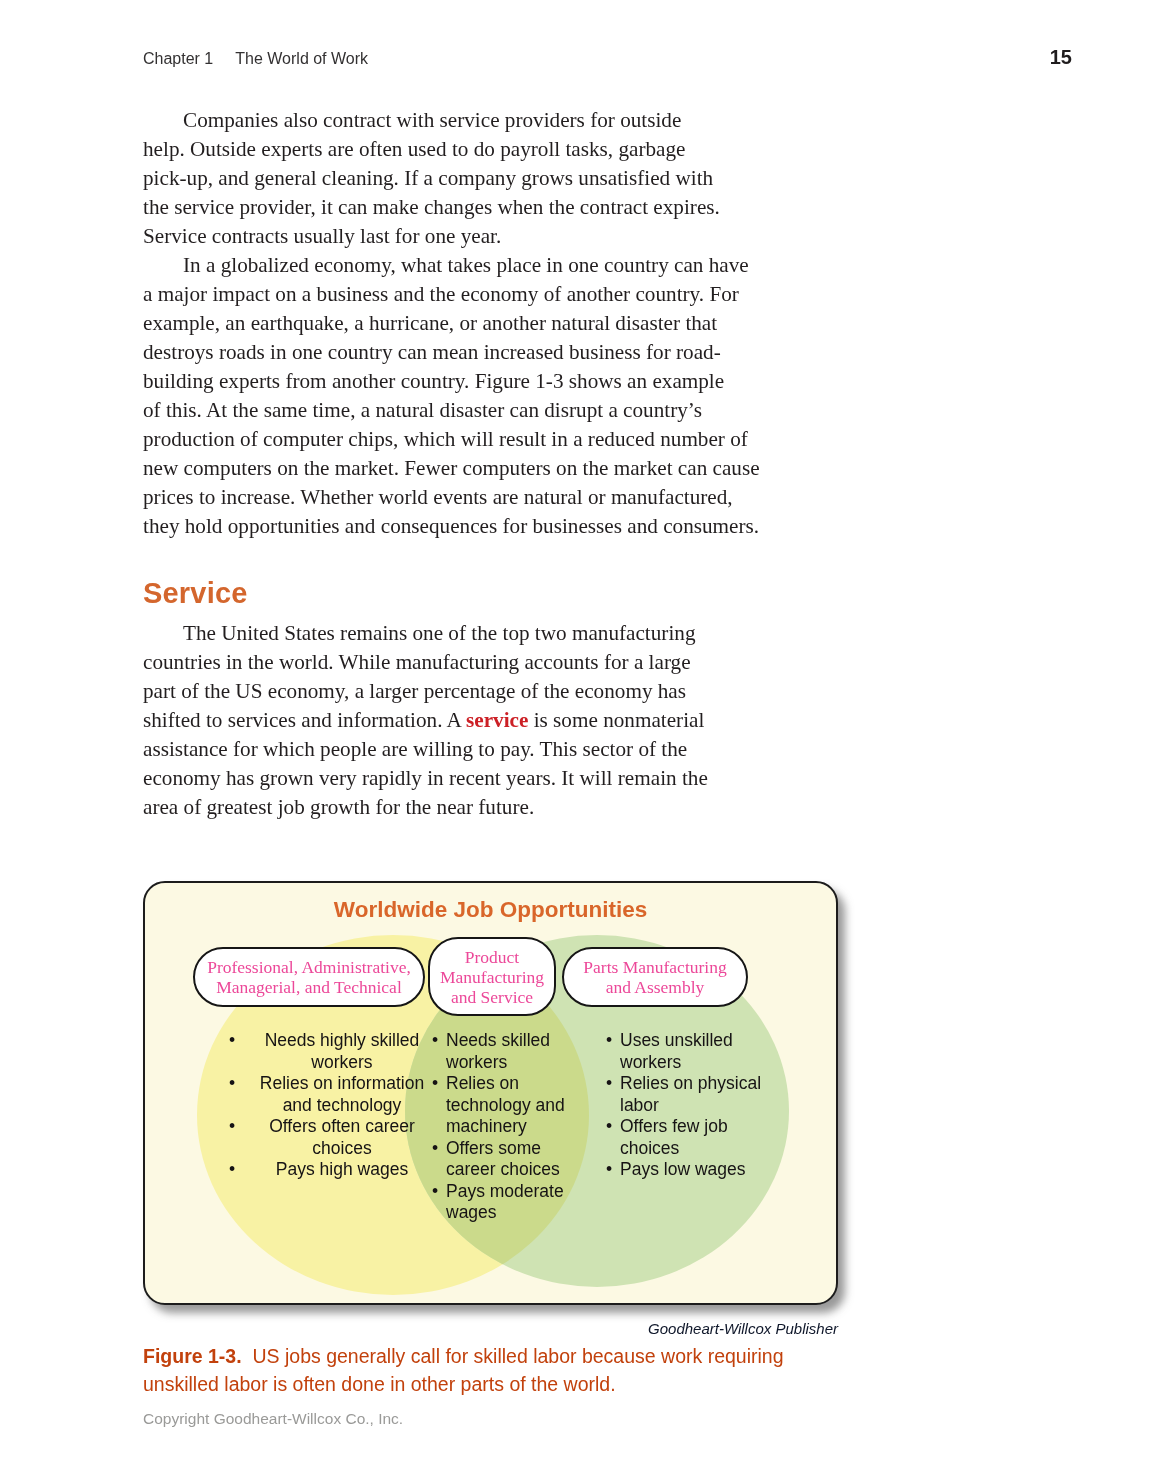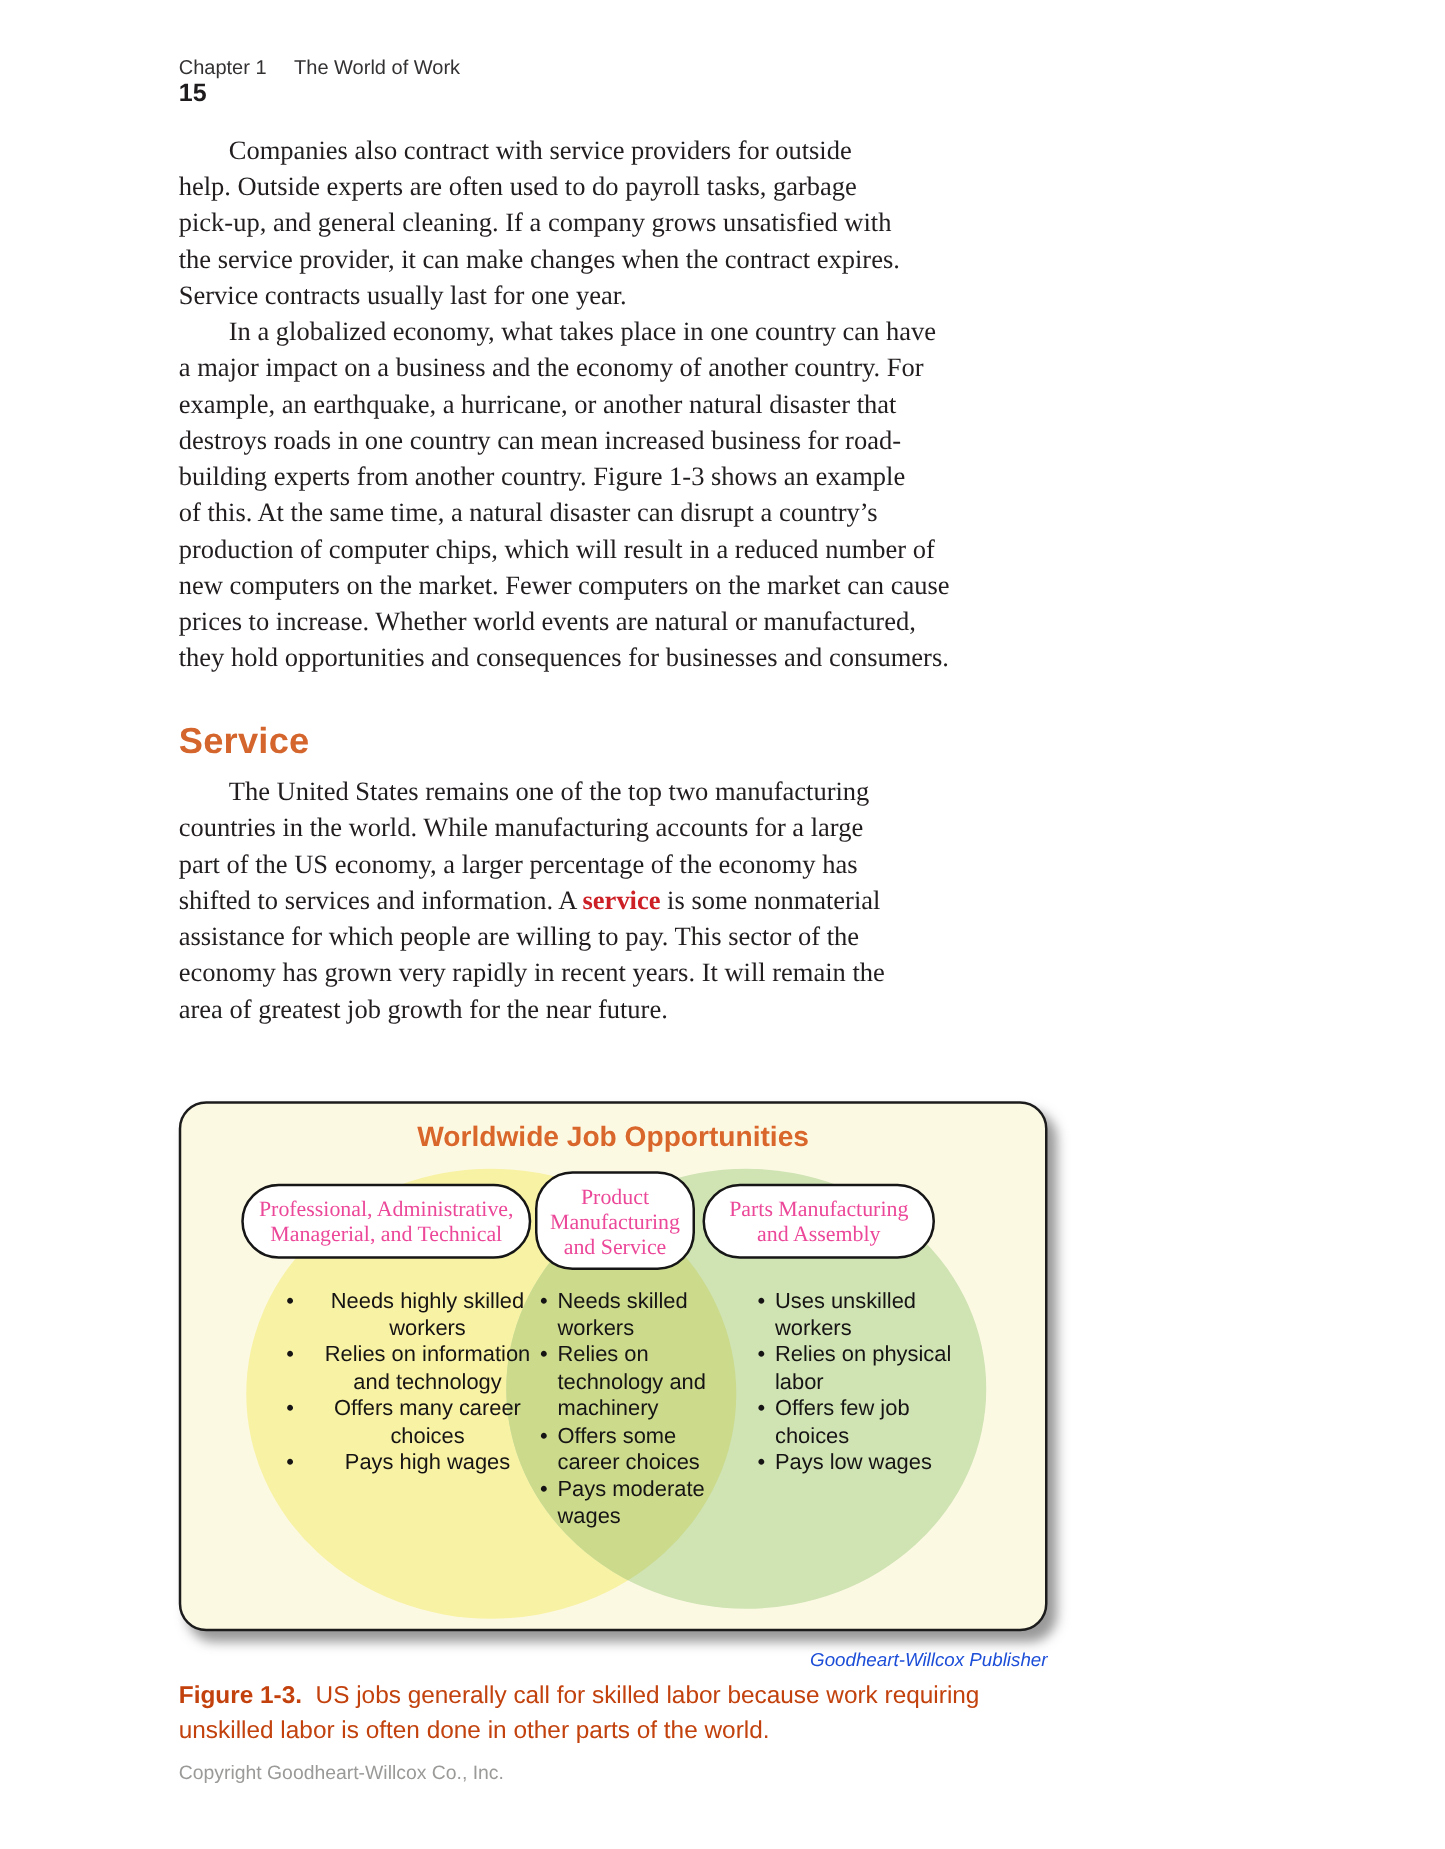--- a/index.html
+++ b/index.html
@@ -10,21 +10,21 @@
     font-family: "Liberation Serif", serif;
     color: #221e1f;
     overflow: hidden;
   }
 
   
   .pg-header {
     position: absolute; left: 143px; right: 84px; top: 46px;
     display: flex; justify-content: space-between; align-items: baseline;
     font-family: "Liberation Sans", sans-serif;
-    font-size: 16px; color: #333132; flex-direction: column;
+    font-size: 16px; color: #333132;
   }
   .pg-header .chapter { margin-right: 22px; }
   .pg-header .left-group { display: flex; }
   .pg-header .pagenum { font-weight: bold; font-size: 20px; color: #1f1c1d; }
 
   
   .textcol {
     position: absolute; left: 143px; width: 708px;
     font-size: 21.2px; line-height: 29px;
   }
@@ -90,21 +90,21 @@
   .venn-list li::before {
     content: "\2022";
     position: absolute; left: 0; top: 0;
   }
 
   
   .figure-credit {
     position: absolute; left: 143px; top: 1320px; width: 695px;
     text-align: right;
     font-family: "Liberation Sans", sans-serif;
-    font-style: italic; font-size: 15px; color: #1d4ed8;
+    font-style: italic; font-size: 15px; color: #0f172a;
   }
   .figure-caption {
     position: absolute; left: 143px; top: 1342px; width: 715px;
     font-family: "Liberation Sans", sans-serif;
     font-size: 19.5px; line-height: 28px; color: #c2410c;
   }
   .figure-caption .cap-label { font-weight: bold; }
   .pg-footer {
     position: absolute; left: 143px; top: 1410px;
     font-family: "Liberation Sans", sans-serif;
@@ -166,21 +166,21 @@
     <ellipse cx="452" cy="228" rx="192" ry="176" fill="#cbda8b" clip-path="url(#clip-yellow)"></ellipse>
   </svg>
 
   <div class="pill" id="pill-1">Professional, Administrative, Managerial, and Technical</div>
   <div class="pill" id="pill-2">Product Manufacturing and Service</div>
   <div class="pill" id="pill-3">Parts Manufacturing and Assembly</div>
 
   <ul class="venn-list" id="list-left">
     <li>Needs highly skilled workers</li>
     <li>Relies on information and technology</li>
-    <li>Offers many career choices</li>
+    <li>Offers often career choices</li>
     <li>Pays high wages</li>
   </ul>
 
   <ul class="venn-list" id="list-middle">
     <li>Needs skilled workers</li>
     <li>Relies on technology and machinery</li>
     <li>Offers some career choices</li>
     <li>Pays moderate wages</li>
   </ul>
 

